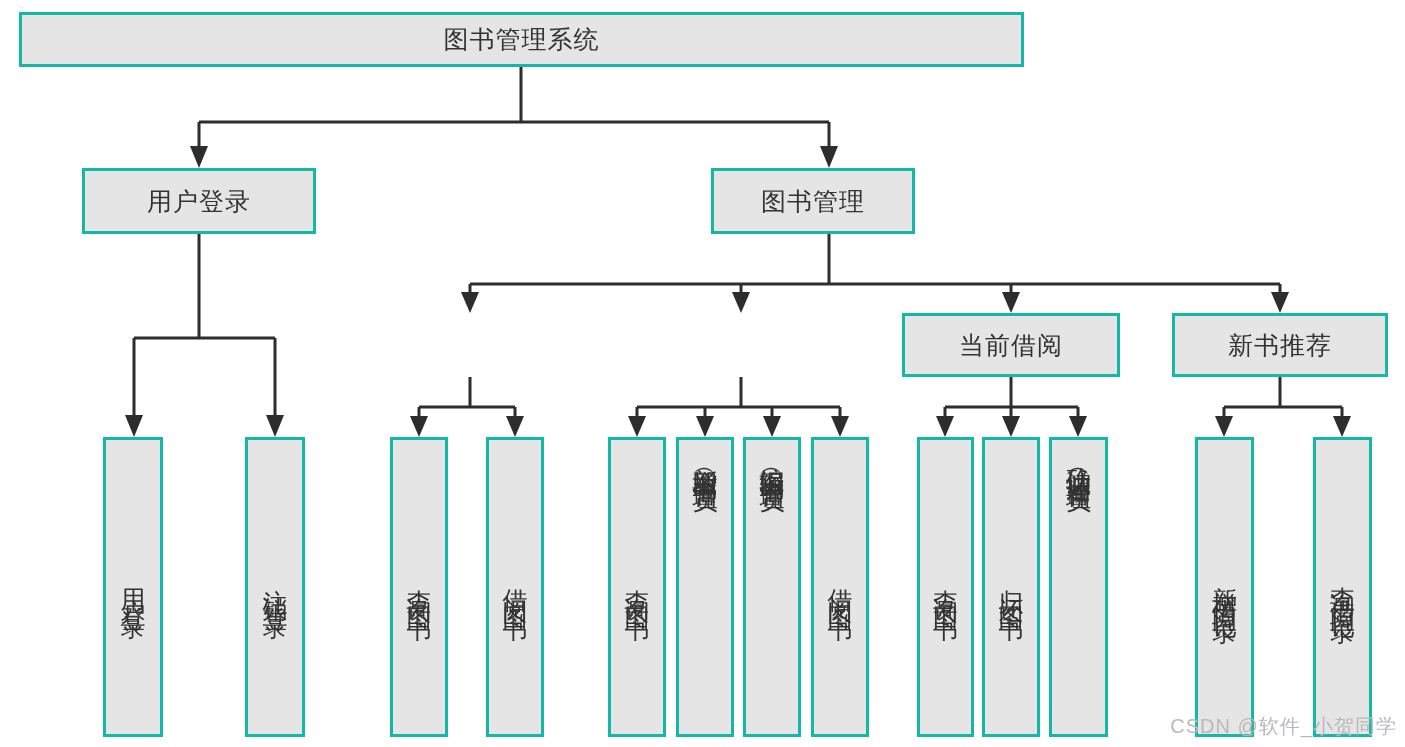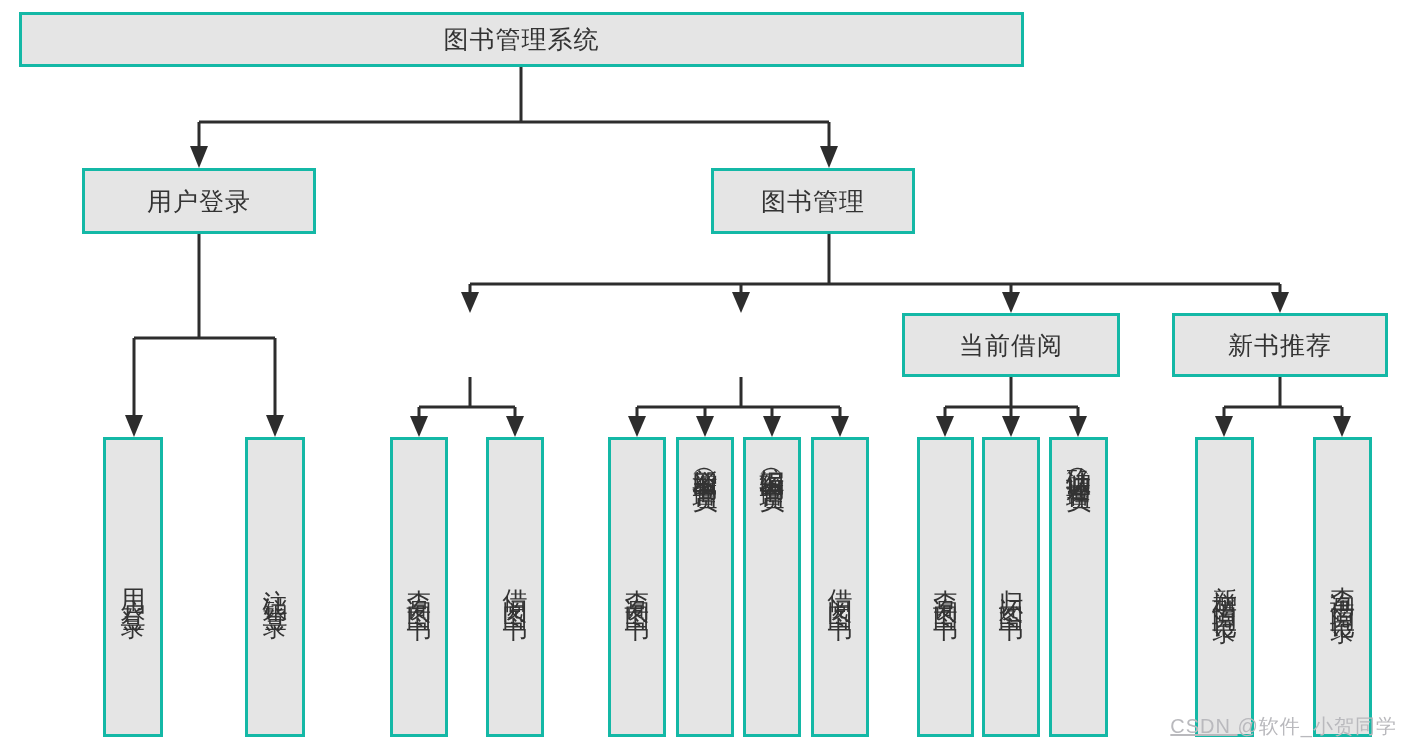--- a/index.html
+++ b/index.html
@@ -18,21 +18,21 @@
     writing-mode:vertical-rl;text-orientation:mixed;white-space:nowrap;
   }
   .box.v.c4 .vtext{letter-spacing:9px;}
   .box.v.c6 .vtext{letter-spacing:7px;}
   .box.v.c9 .vtext{letter-spacing:3px;}
   .box.v.top{align-items:flex-start;padding-top:8px;}
   .watermark{
     position:absolute;right:8px;bottom:7px;z-index:5;
     font-size:20px;letter-spacing:1px;color:#b9b9bd;
   }
-  .watermark .wm-prefix{text-decoration:underline;}
+  .watermark .wm-prefix{}
 </style>
 </head>
 <body>
 
 <div class="stage">
 
   <svg class="connectors" width="1405" height="747" viewBox="0 0 1405 747">
     <g stroke="#2d2d2d" stroke-width="3" fill="none">
 
       <path d="M521 67 V122 M199 122 H829 M199 122 V147 M829 122 V147"></path>

